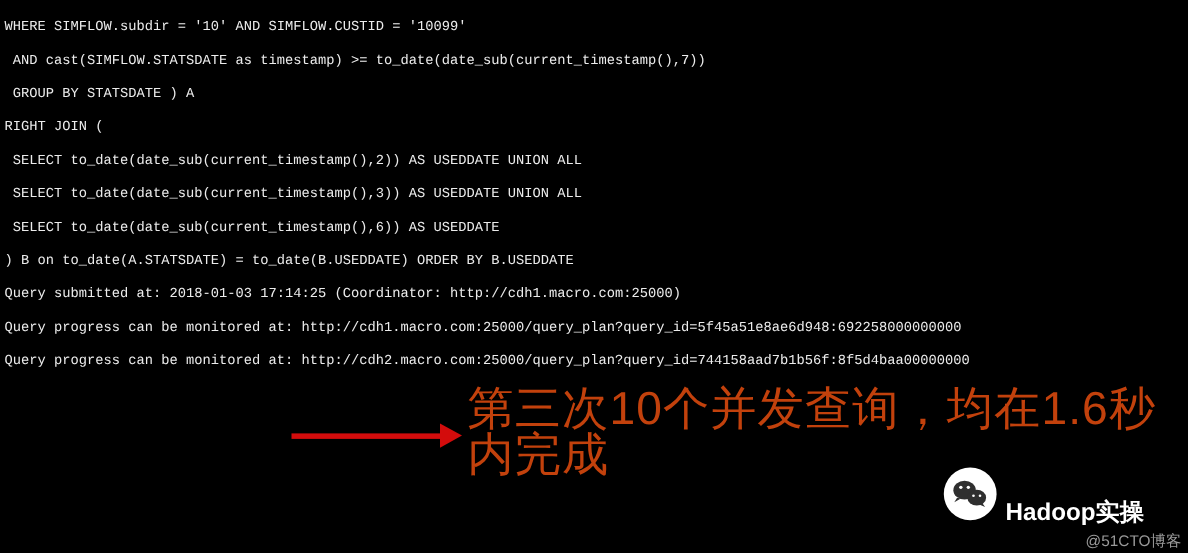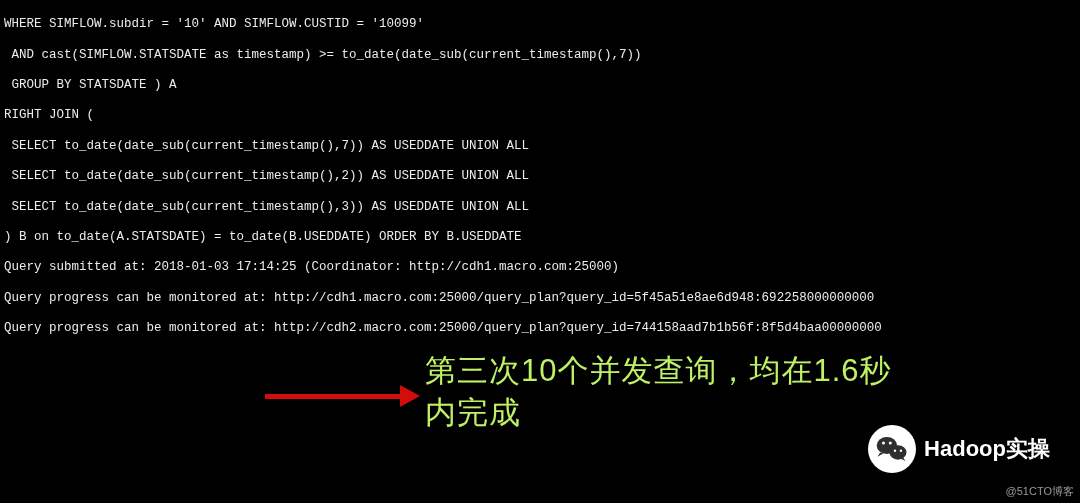--- a/index.html
+++ b/index.html
@@ -2,39 +2,39 @@
 <html><head>
 <meta charset="utf-8">
 <style>
   html,body{margin:0;padding:0}
   body{width:1080px;height:503px;background:#000;font-family:"Courier New",Consolas,monospace;font-size:12.5px;color:#ececec;line-height:15.2px;overflow:hidden;position:relative}
   .terminal{white-space:pre;padding:2px 4px}
   
   .arrow{position:absolute;left:265px;top:385px;display:flex;align-items:center}
   .arrow-line{width:135px;height:5px;background:#d30c0c;position:relative}
   .arrow-head{width:0;height:0;border-top:11px solid transparent;border-bottom:11px solid transparent;border-left:20px solid #d30c0c}
-  .anno{position:absolute;left:425px;top:350px;color:#bef264;font-family:"Microsoft YaHei","PingFang SC",sans-serif;font-size:31px;line-height:42px;letter-spacing:1px}
+  .anno{position:absolute;left:425px;top:350px;color:#c2410c;font-family:"Microsoft YaHei","PingFang SC",sans-serif;font-size:42px;line-height:42px;letter-spacing:1px}
   
-  .badge{position:absolute;right:30px;bottom:30px;display:flex;align-items:center;gap:8px}
+  .badge{position:absolute;right:40px;bottom:30px;display:flex;align-items:flex-end;gap:8px}
   .wechat{width:48px;height:48px;border-radius:50%;background:#ffffff;display:flex;align-items:center;justify-content:center}
   .wechat svg{width:34px;height:34px}
   .badge-text{color:#fff;font-family:"Microsoft YaHei","PingFang SC",sans-serif;font-size:22px;font-weight:600}
-  .watermark{position:absolute;right:6px;bottom:4px;color:#9a9a9a;font-family:"Microsoft YaHei",sans-serif;font-size:11px}
+  .watermark{position:absolute;right:6px;bottom:4px;color:#9a9a9a;font-family:"Microsoft YaHei",sans-serif;font-size:14px}
 </style>
 </head>
 <body>
 
 <div class="terminal">
 <div>WHERE SIMFLOW.subdir = '10' AND SIMFLOW.CUSTID = '10099'</div>
 <div> AND cast(SIMFLOW.STATSDATE as timestamp) &gt;= to_date(date_sub(current_timestamp(),7))</div>
 <div> GROUP BY STATSDATE ) A</div>
 <div>RIGHT JOIN (</div>
-<div> SELECT to_date(date_sub(current_timestamp(),7)) AS USEDDATE UNION ALL</div>
 <div> SELECT to_date(date_sub(current_timestamp(),2)) AS USEDDATE UNION ALL</div>
 <div> SELECT to_date(date_sub(current_timestamp(),3)) AS USEDDATE UNION ALL</div>
+<div> SELECT to_date(date_sub(current_timestamp(),6)) AS USEDDATE</div>
 <div>) B on to_date(A.STATSDATE) = to_date(B.USEDDATE) ORDER BY B.USEDDATE</div>
 <div>Query submitted at: 2018-01-03 17:14:25 (Coordinator: http://cdh1.macro.com:25000)</div>
 <div>Query progress can be monitored at: http://cdh1.macro.com:25000/query_plan?query_id=5f45a51e8ae6d948:692258000000000</div>
 <div>Query progress can be monitored at: http://cdh2.macro.com:25000/query_plan?query_id=744158aad7b1b56f:8f5d4baa00000000</div>
 
 
 
 
 
 </div>

